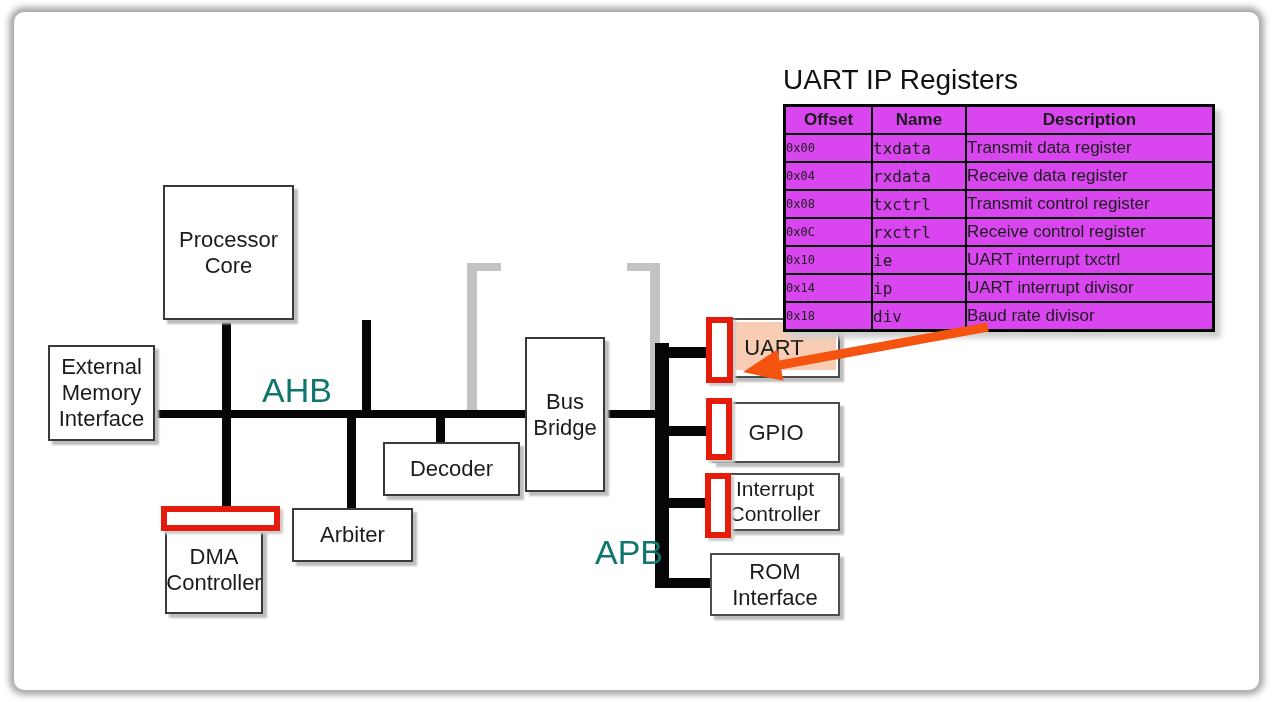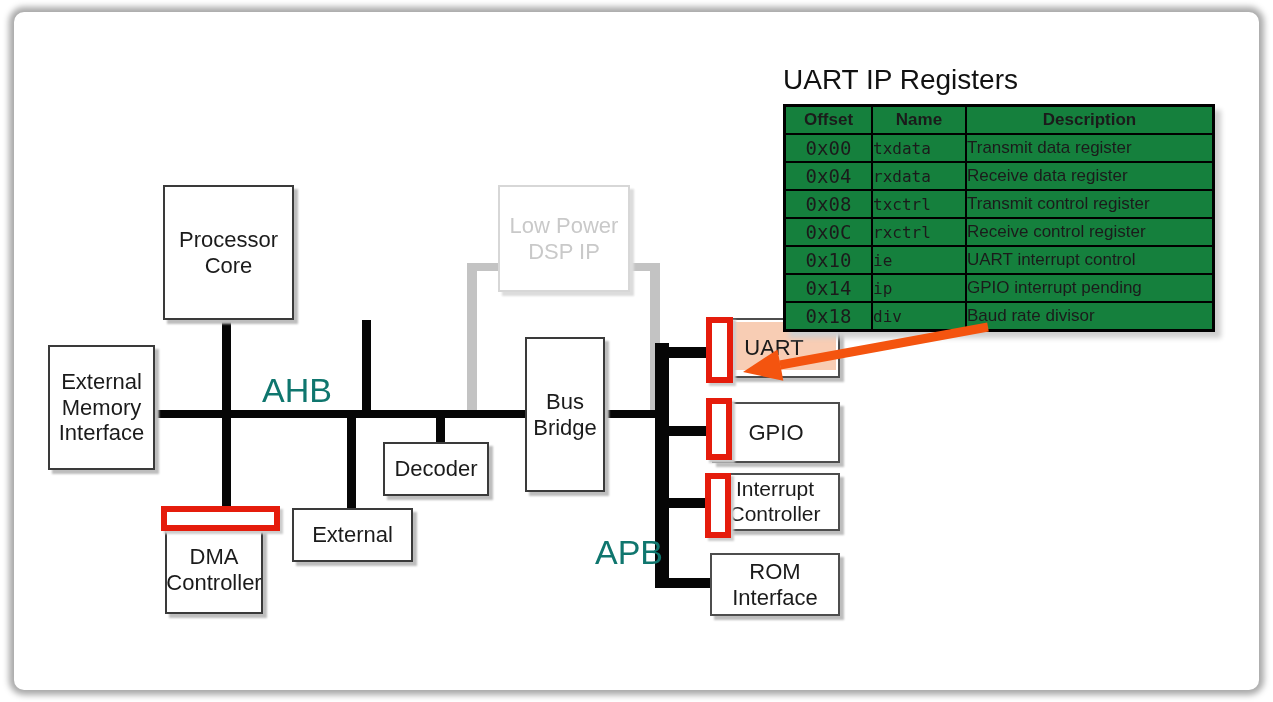--- a/index.html
+++ b/index.html
@@ -39,30 +39,30 @@
   }
   
   .buslabel{position:absolute;font-size:34px;color:#0f766e;}
   
   .tbl-title{
     position:absolute;left:783px;top:64px;width:422px;height:34px;
     text-align:left;font-size:28px;color:#111;
   }
   table.regs{
     position:absolute;left:783px;top:104px;width:422px;height:214px;
-    border-collapse:collapse;background:#15803d;
+    border-collapse:collapse;background:#d946ef;
     box-shadow:6px 6px 5px #cfcfcf;table-layout:fixed;
   }
   table.regs th,table.regs td{
     border:2px solid #000;height:26px;padding:0;white-space:nowrap;overflow:hidden;
   }
   table.regs{border:3px solid #000;}
   th.c-off{width:85px;}th.c-name{width:92px;}th.c-desc{width:245px;}
   table.regs th{font-size:17px;font-weight:bold;text-align:center;}
-  td.off{font-family:"DejaVu Sans Mono",monospace;font-size:19px;text-align:center;}
+  td.off{font-family:"DejaVu Sans Mono",monospace;font-size:12px;text-align:left;}
   td.nm{font-family:"DejaVu Sans Mono",monospace;font-size:16px;text-align:left;padding-left:10px;margin-left:36px;}
   td.ds{font-size:17px;text-align:left;padding-left:7px;}
   
   svg.arrow{position:absolute;left:0;top:0;pointer-events:none;}
   svg.arrow line{stroke:var(--arrow-orange,#f4540f);stroke-width:9;}
   svg.arrow polygon{fill:var(--arrow-orange,#f4540f);}
 </style>
 </head>
 <body>
 
@@ -83,34 +83,31 @@
 
   <div class="bus" style="left:655px;top:343px;width:14px;height:245px;"></div>
   <div class="bus" style="left:662px;top:347px;width:50px;height:11px;"></div>
   <div class="bus" style="left:662px;top:426px;width:50px;height:10px;"></div>
   <div class="bus" style="left:662px;top:498px;width:48px;height:10px;"></div>
   <div class="bus" style="left:662px;top:578px;width:50px;height:10px;"></div>
 
   <div class="box" style="left:163px;top:185px;width:131px;height:135px;">
     <span>Processor Core</span>
   </div>
-  <div class="box" style="left:48px;top:345px;width:107px;height:125px;">
+  <div class="box" style="left:48px;top:345px;width:107px;height:96px;">
     <span>External Memory Interface</span>
-  </div>
-  <div class="box gray" style="left:498px;top:185px;width:132px;height:107px;">
-    <span>Low Power DSP IP</span>
   </div>
   <div class="box" style="left:525px;top:337px;width:80px;height:155px;">
     <span>Bus Bridge</span>
   </div>
-  <div class="box" style="left:383px;top:442px;width:106px;height:54px;">
+  <div class="box" style="left:383px;top:442px;width:137px;height:54px;">
     <span>Decoder</span>
   </div>
   <div class="box" style="left:292px;top:508px;width:121px;height:54px;">
-    <span>External</span>
+    <span>Arbiter</span>
   </div>
   <div class="box" style="left:165px;top:511px;width:98px;height:103px;padding-top:14px;">
     <span>DMA Controller</span>
   </div>
   <div class="box periph" style="left:708px;top:318px;width:132px;height:60px;">
     <div class="uart-fill"></div>
     <span class="uart-label">UART</span>
   </div>
   <div class="box periph" style="left:712px;top:402px;width:128px;height:61px;align-items:center;">
     <span>GPIO</span>
@@ -156,26 +153,26 @@
         <td class="ds">Transmit control register</td>
       </tr>
       <tr>
         <td class="off">0x0C</td>
         <td class="nm">rxctrl</td>
         <td class="ds">Receive control register</td>
       </tr>
       <tr>
         <td class="off">0x10</td>
         <td class="nm">ie</td>
-        <td class="ds">UART interrupt control</td>
+        <td class="ds">UART interrupt txctrl</td>
       </tr>
       <tr>
         <td class="off">0x14</td>
         <td class="nm">ip</td>
-        <td class="ds">GPIO interrupt pending</td>
+        <td class="ds">UART interrupt divisor</td>
       </tr>
       <tr>
         <td class="off">0x18</td>
         <td class="nm">div</td>
         <td class="ds">Baud rate divisor</td>
       </tr>
     </tbody>
   </table>
 
   <svg class="arrow" width="1273" height="702" viewBox="0 0 1273 702">

